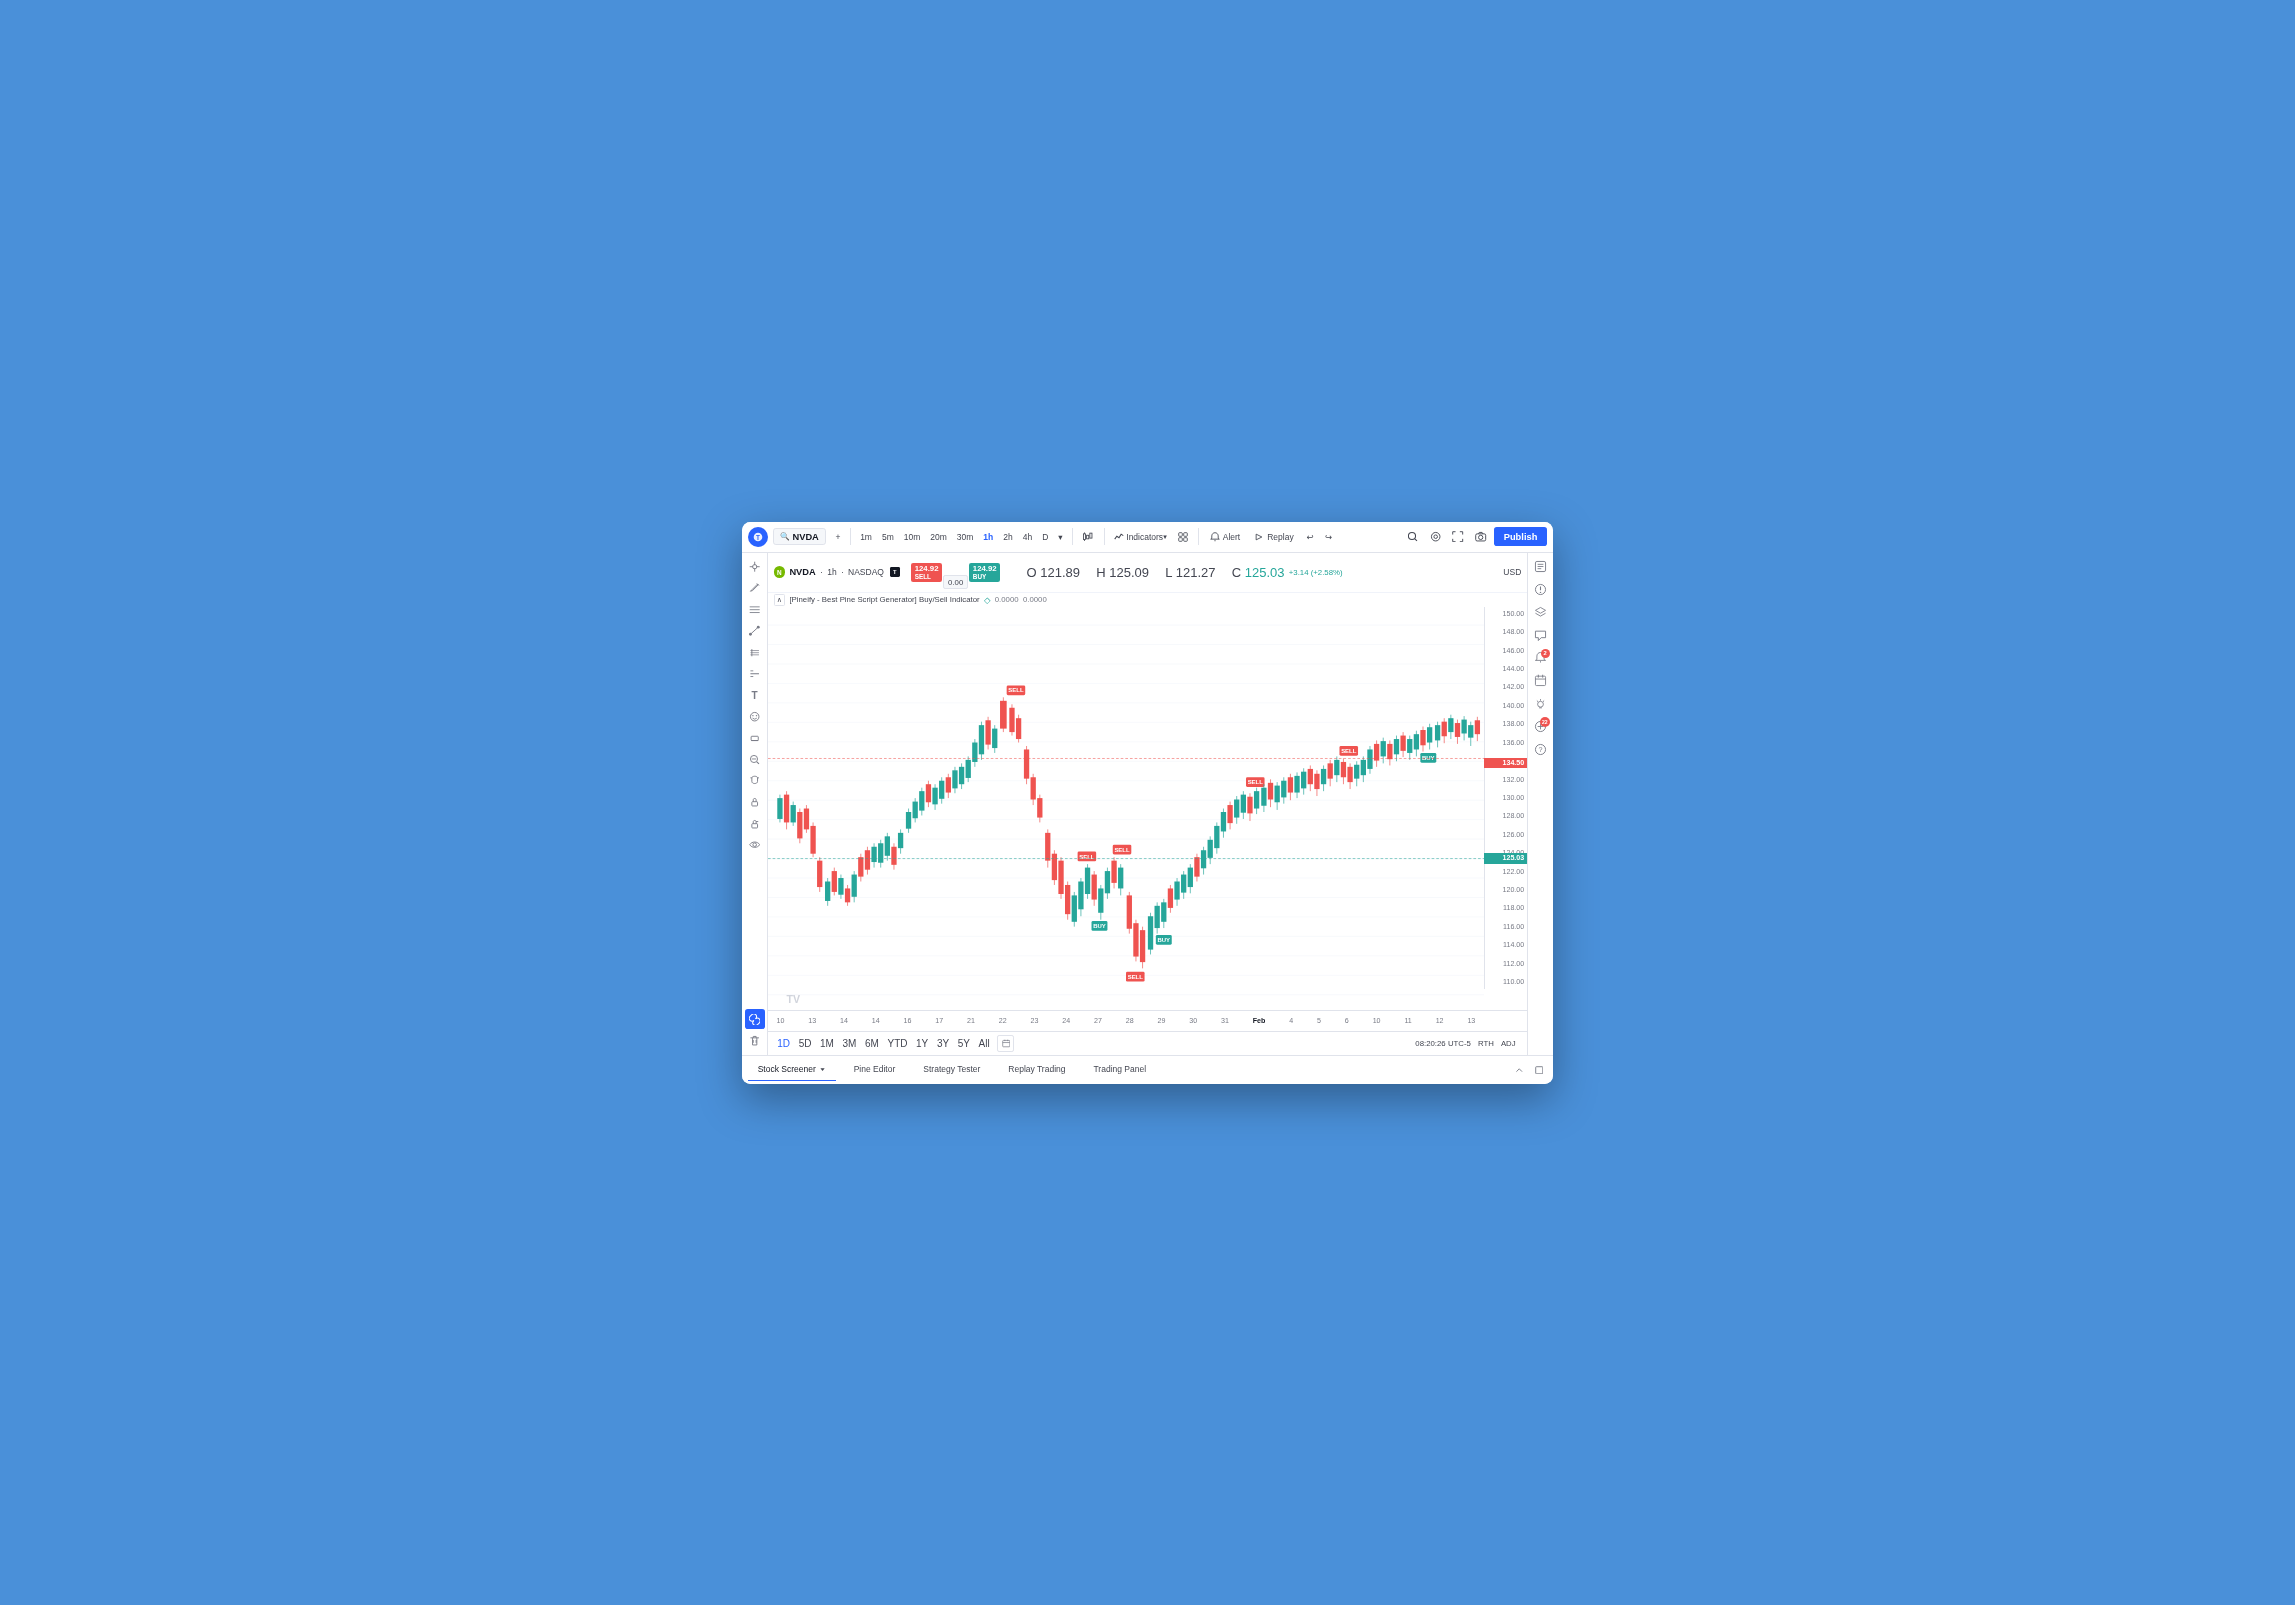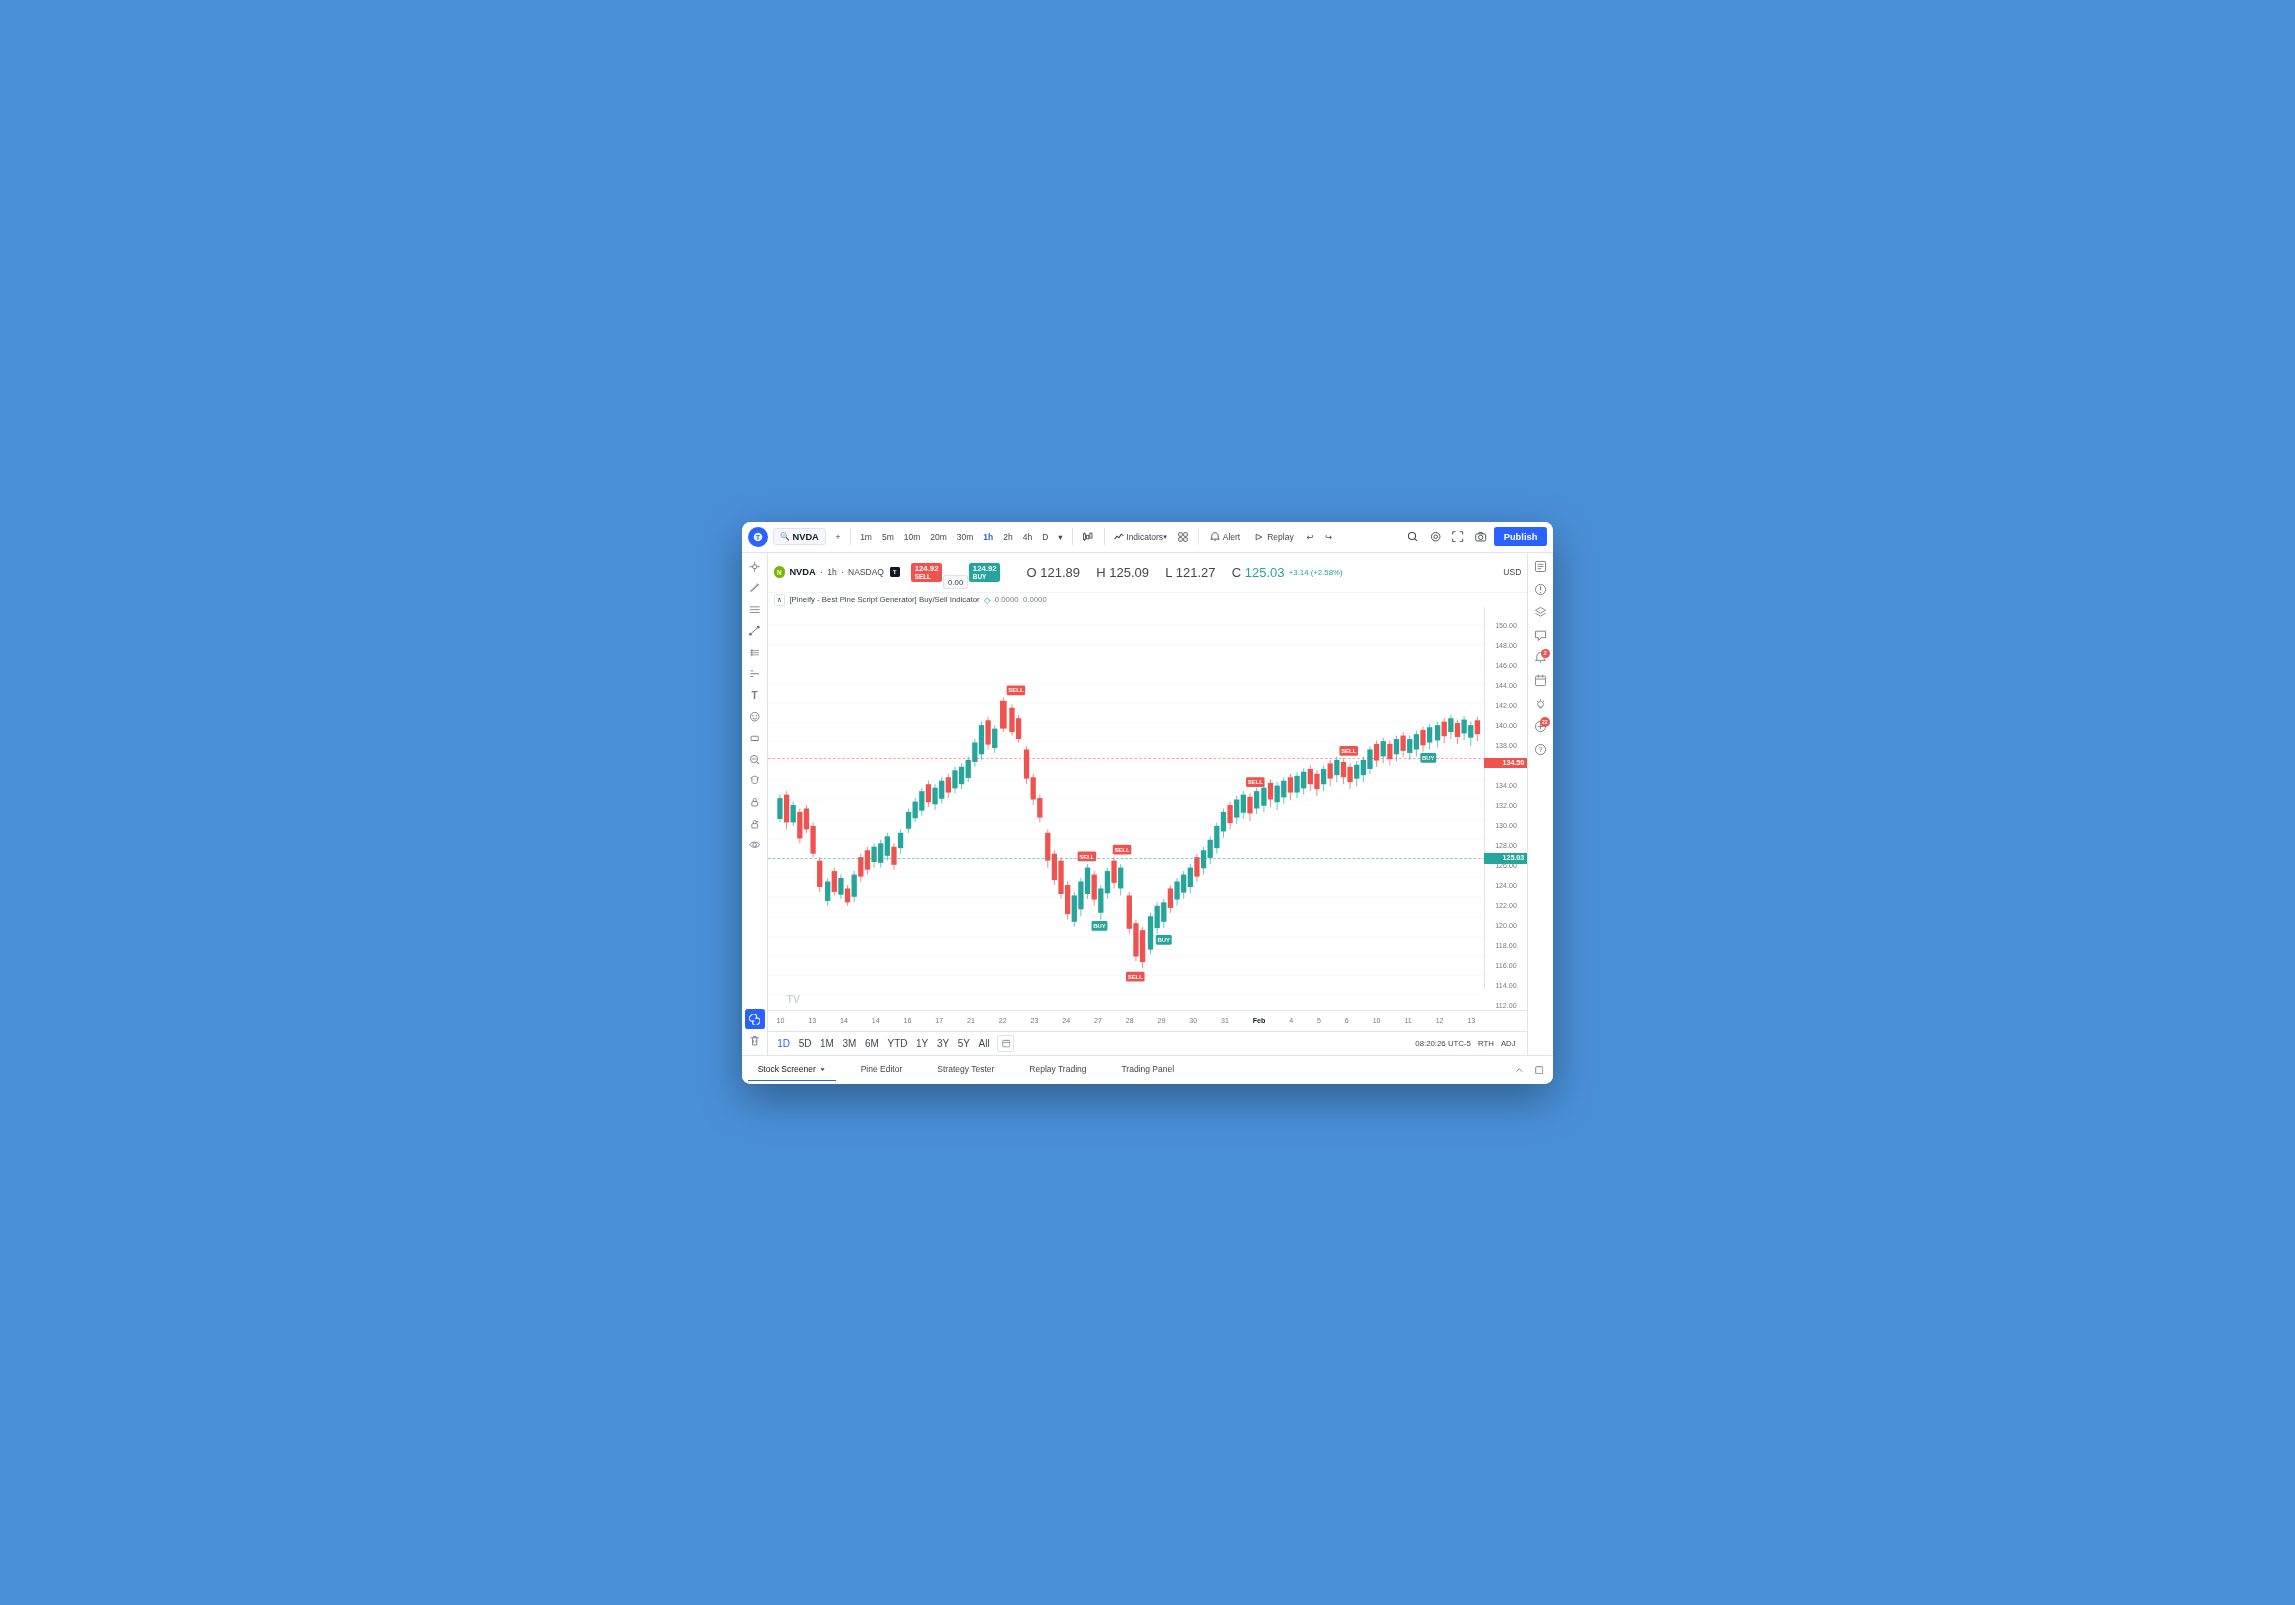--- a/index.html
+++ b/index.html
@@ -186,21 +186,21 @@
       width: 43px;
       background: #ffffff;
       border-left: 0.7px solid #e0e3eb;
       display: flex;
       flex-direction: column;
       justify-content: space-between;
       padding: 2.8px 2.8px;
       font-size: 7.1px;
       color: #787b86;
     }
-    .price-label { text-align: center; margin-top: 12px; }
+    .price-label { text-align: right; }
     .current-price-label {
       position: absolute;
       right: 0;
       width: 43px;
       background: #26a69a;
       color: white;
       font-size: 7.1px;
       font-weight: 600;
       padding: 1.4px 2.8px;
       text-align: right;
@@ -285,21 +285,21 @@
     }
     .right-icon-wrap { position: relative; }
     
     .bottom-panel {
       height: 28.5px;
       background: #ffffff;
       border-top: 0.7px solid #e0e3eb;
       display: flex;
       align-items: center;
       padding: 0 5.7px;
-      gap: 15px;
+      gap: 8px;
       flex-shrink: 0;
     }
     .bottom-tab {
       padding: 5.7px 10px;
       font-size: 8.5px;
       color: #434651;
       cursor: pointer;
       display: flex; align-items: center; gap: 2.8px;
       border-bottom: 1.4px solid transparent;
       white-space: nowrap;

